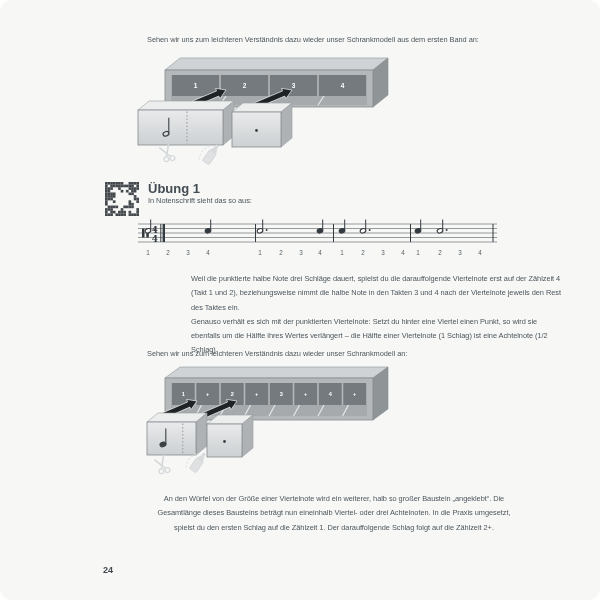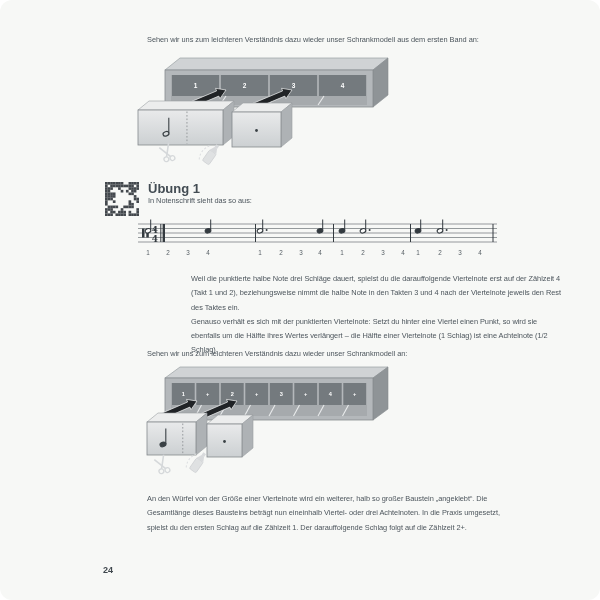--- a/index.html
+++ b/index.html
@@ -17,21 +17,21 @@
   .body-text p{margin:0;}
   #intro1{left:147px;top:33px;width:372px;}
   #illoA{left:120px;top:48px;}
   #qr{left:105px;top:182px;width:34px;height:34px;}
   #ex-title{left:148px;top:181px;font-size:13px;font-weight:bold;color:#434c53;}
   #ex-sub{left:148px;top:193.5px;}
   #staffwrap{left:130px;top:214px;}
   #parablock1{left:147px;top:272px;width:372px;margin-left:44px;}
   #intro2{left:147px;top:347px;width:372px;}
   #illoB{left:120px;top:365px;}
-  #parablock2{left:147px;top:492px;width:374px;}
+  #parablock2{left:147px;top:492px;width:374px;text-align:center;}
   #pagenum{left:103px;top:565px;font-size:9px;font-weight:bold;color:#3f474d;}
 </style>
 </head>
 <body>
 
 <div class="page">
 
   <div id="intro1" class="abs body-text">Sehen wir uns zum leichteren Verständnis dazu wieder unser Schrankmodell aus dem ersten Band an:</div>
 
   <svg id="illoA" class="abs" width="280" height="135" viewBox="120 48 280 135">

